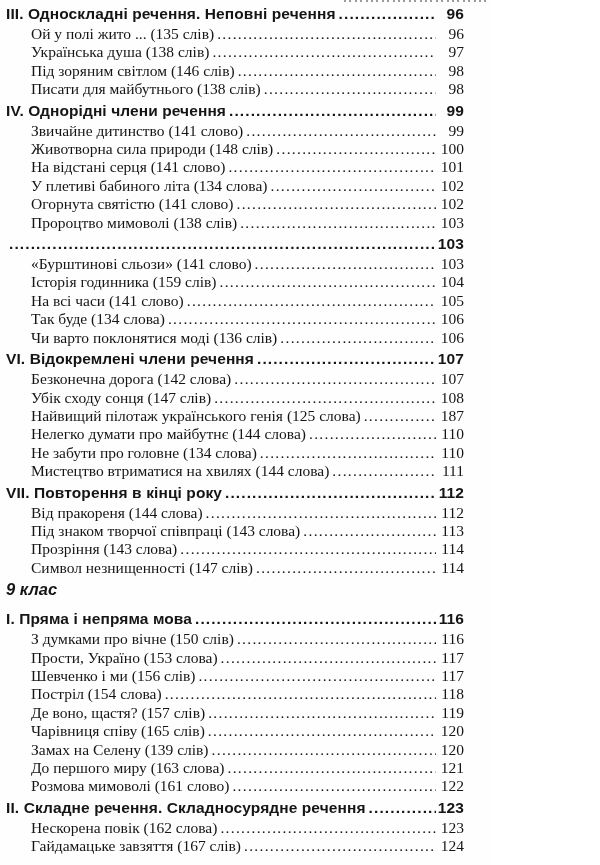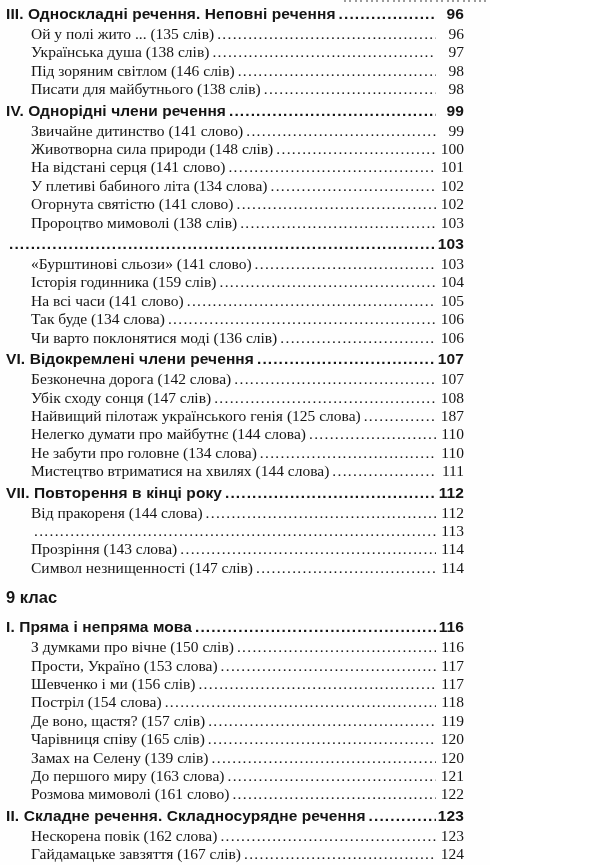--- a/index.html
+++ b/index.html
@@ -65,21 +65,22 @@
   .item {
     line-height: 18.4px;
     padding-left: 25px;
     align-items: flex-end;
   }
   .class-heading {
     font-family: "Liberation Sans", sans-serif;
     font-weight: 700;
     font-size: 16.5px;
     line-height: 19px;
-    margin: 11px 0 10px 0;
+    margin: 3px 0 10px 0;
+    font-style: italic;
   }
 </style>
 </head>
 <body>
 
 <div class="page">
   <div class="top-clip"></div>
   <div id="toc">
       <div class="section-block">
         <div class="row sec-header">
@@ -218,20 +219,21 @@
           <span class="title">VII. Повторення в кінці року</span>
           <span class="leader"></span>
           <span class="pagenum">112</span>
         </div>
         <div class="row item">
           <span class="title">Від пракореня (144 слова)</span>
           <span class="leader"></span>
           <span class="pagenum">112</span>
         </div>
         <div class="row item">
+          <span class="title">Під знаком творчої співпраці (143 слова)</span>
           <span class="leader"></span>
           <span class="pagenum">113</span>
         </div>
         <div class="row item">
           <span class="title">Прозріння (143 слова)</span>
           <span class="leader"></span>
           <span class="pagenum">114</span>
         </div>
         <div class="row item">
           <span class="title">Символ незнищенності (147 слів)</span>

